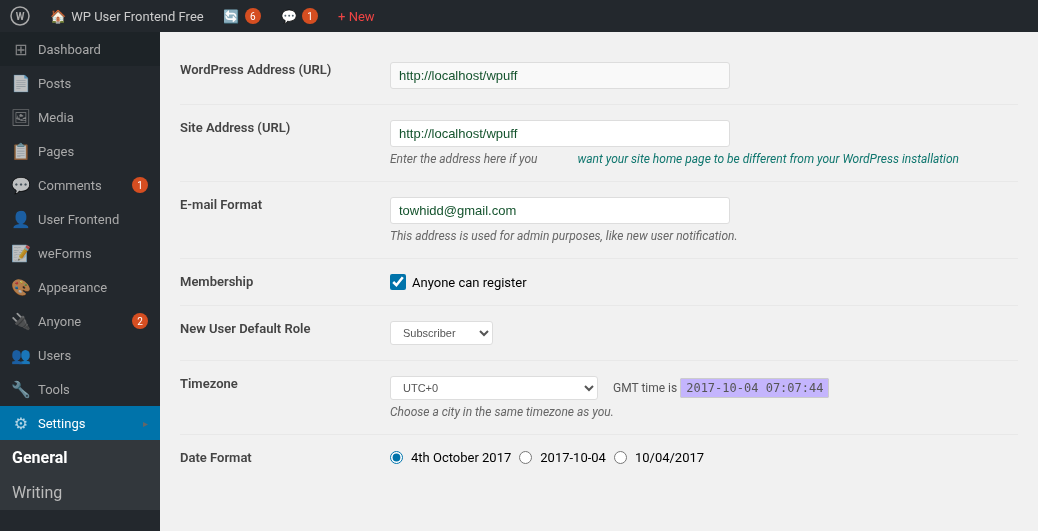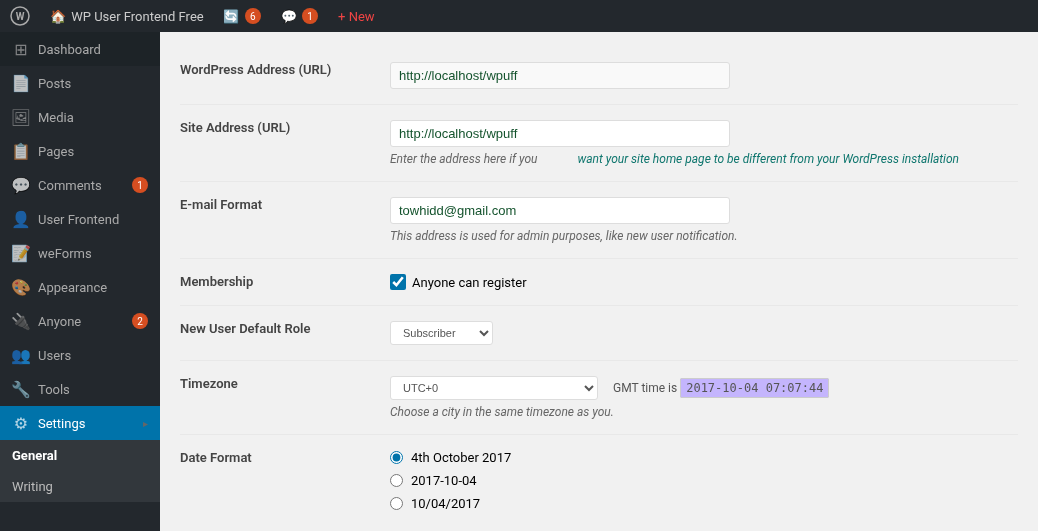--- a/index.html
+++ b/index.html
@@ -21,21 +21,21 @@
     
     #adminmenu {
       width: 160px; background: #23282d; padding-top: 32px; overflow-y: auto;
       flex-shrink: 0; height: 531px;
     }
     .menu-item { display: flex; align-items: center; gap: 8px; padding: 8px 12px; color: #aaa; cursor: pointer; font-size: 13px; position: relative; }
     .menu-item.active-parent { background: #32373c; color: #fff; }
     .menu-item .menu-icon { width: 18px; height: 18px; display: flex; align-items: center; justify-content: center; font-size: 16px; opacity: 0.7; }
     .menu-item .badge { background: #d54e21; color: #fff; border-radius: 50%; width: 16px; height: 16px; display: flex; align-items: center; justify-content: center; font-size: 10px; margin-left: auto; }
     .submenu { background: #32373c; }
-    .submenu .menu-item { font-size: 13px; color: #bbb; }
+    .submenu .menu-item { font-size: 16px; color: #bbb; }
     .submenu .menu-item.active-sub { color: #fff; }
 
     
     #main-content { flex: 1; padding-top: 32px; overflow-y: auto; background: #f1f1f1; }
     .wrap { padding: 15px 20px; }
 
     
     .form-table { width: 100%; border-collapse: collapse; }
     .form-table th { width: 200px; padding: 15px 10px 15px 0; vertical-align: top; text-align: left; font-weight: 600; color: #444; font-size: 13px; }
     .form-table td { padding: 15px 10px; vertical-align: top; }
@@ -56,21 +56,21 @@
 
     
     select { padding: 4px 8px; border: 1px solid #ddd; border-radius: 3px; background: #fff; font-size: 11px; color: #555; cursor: pointer; }
 
     
     .timezone-row { display: flex; align-items: center; gap: 15px; }
     .gmt-info { font-size: 12px; color: #555; }
     .gmt-info code { background: #c4b5fd; border: 1px solid #ccc; padding: 2px 5px; border-radius: 2px; font-family: monospace; font-size: 12px; }
 
     
-    .radio-group { display: flex; flex-direction: column; gap: 8px; }
+    .radio-group { display: flex; flex-direction: row; gap: 8px; }
     .radio-item { display: flex; align-items: center; gap: 8px; }
     .radio-item input[type="radio"] { accent-color: #0073aa; }
 
     
     .menu-arrow { margin-left: auto; font-size: 10px; color: #666; }
 
     
     .sidebar-top-item { background: #1d2327; }
   </style>
 </head>

